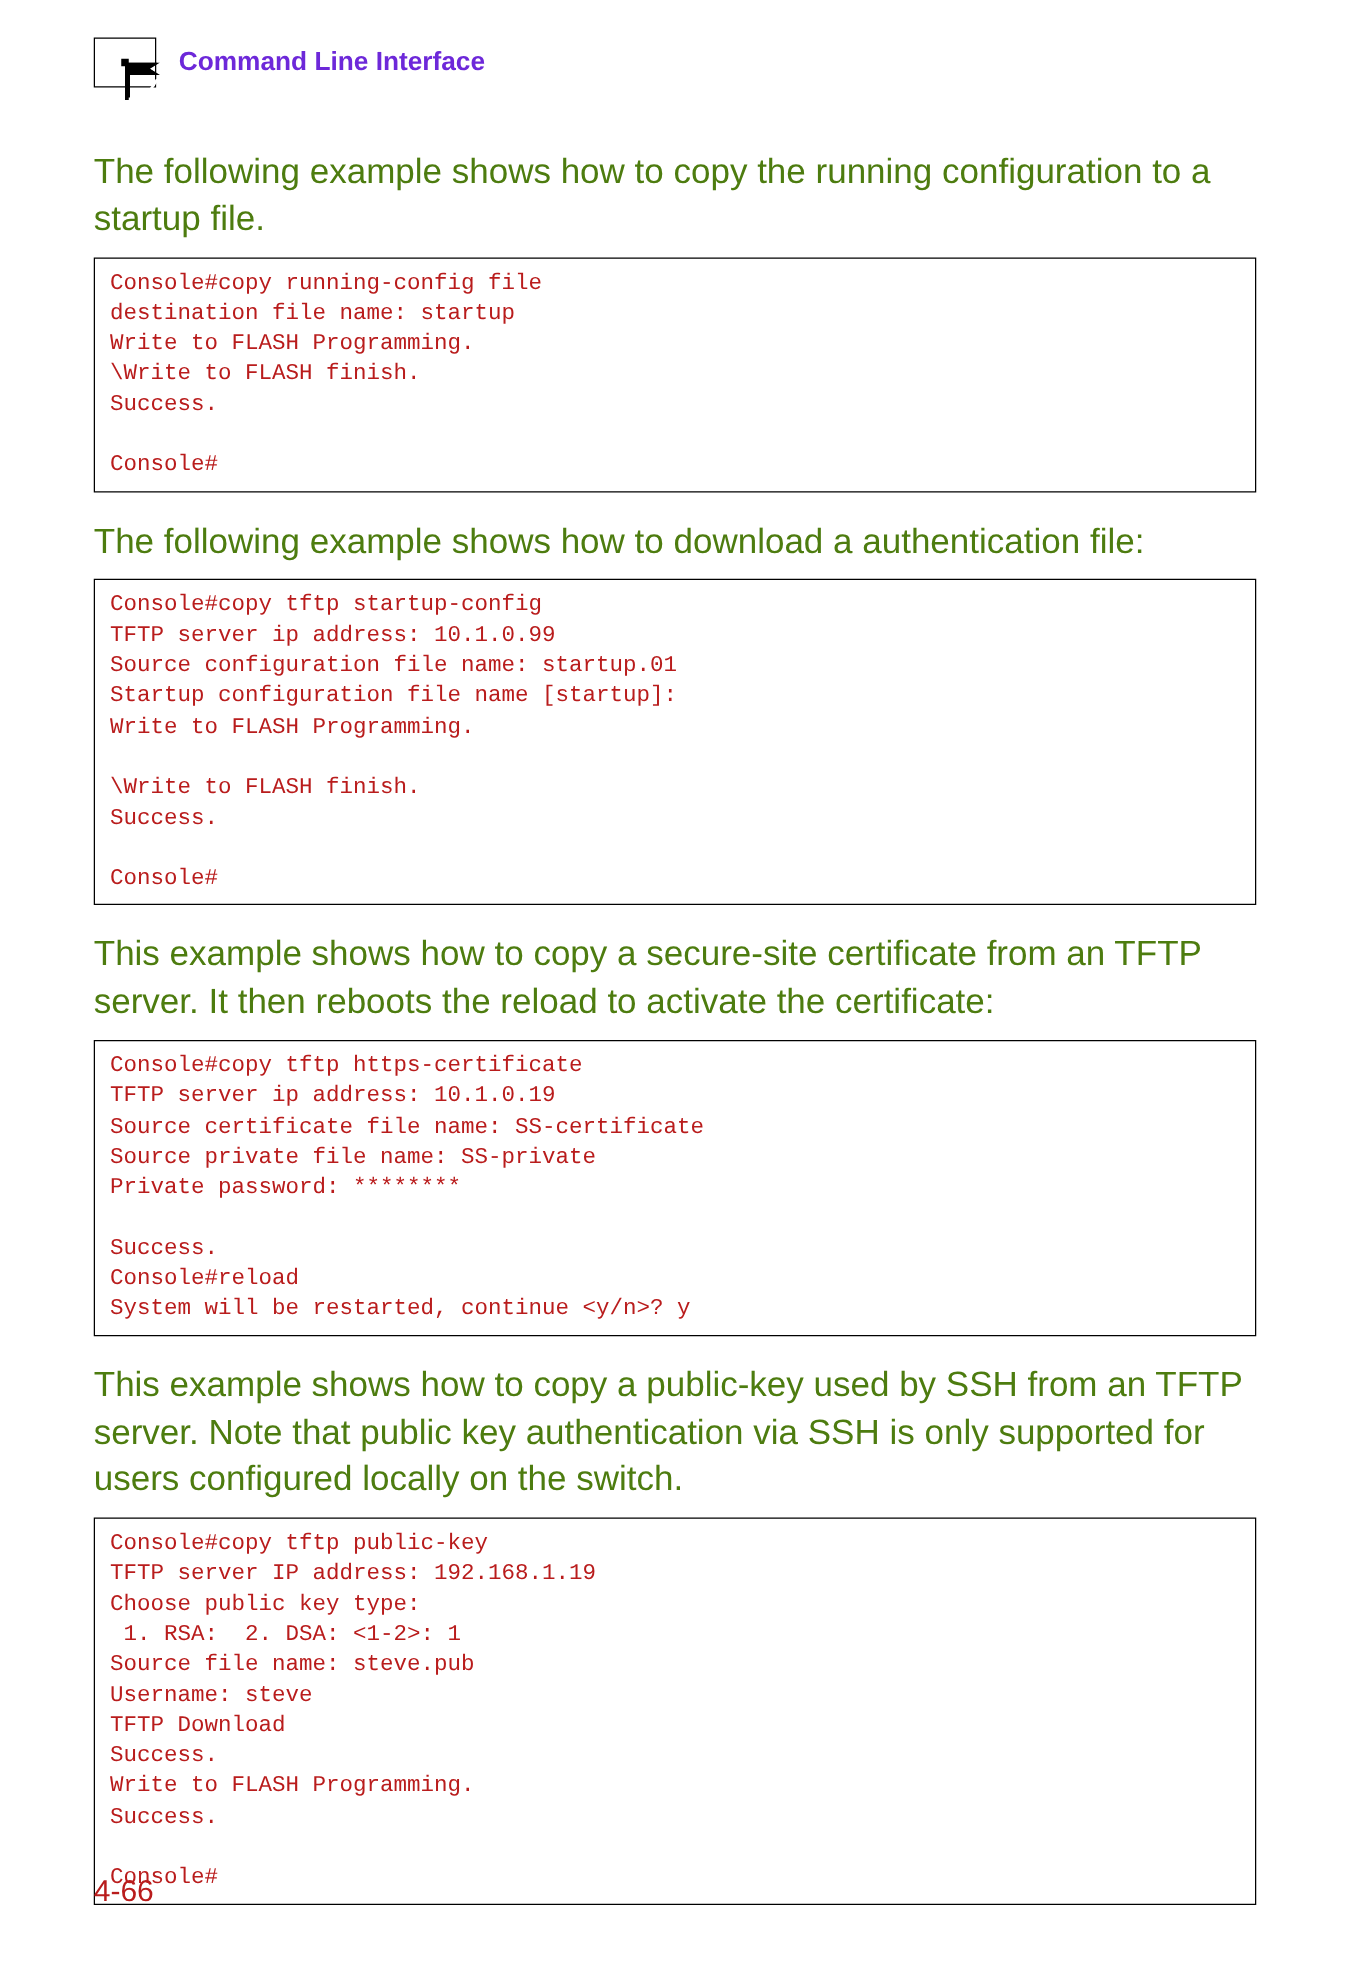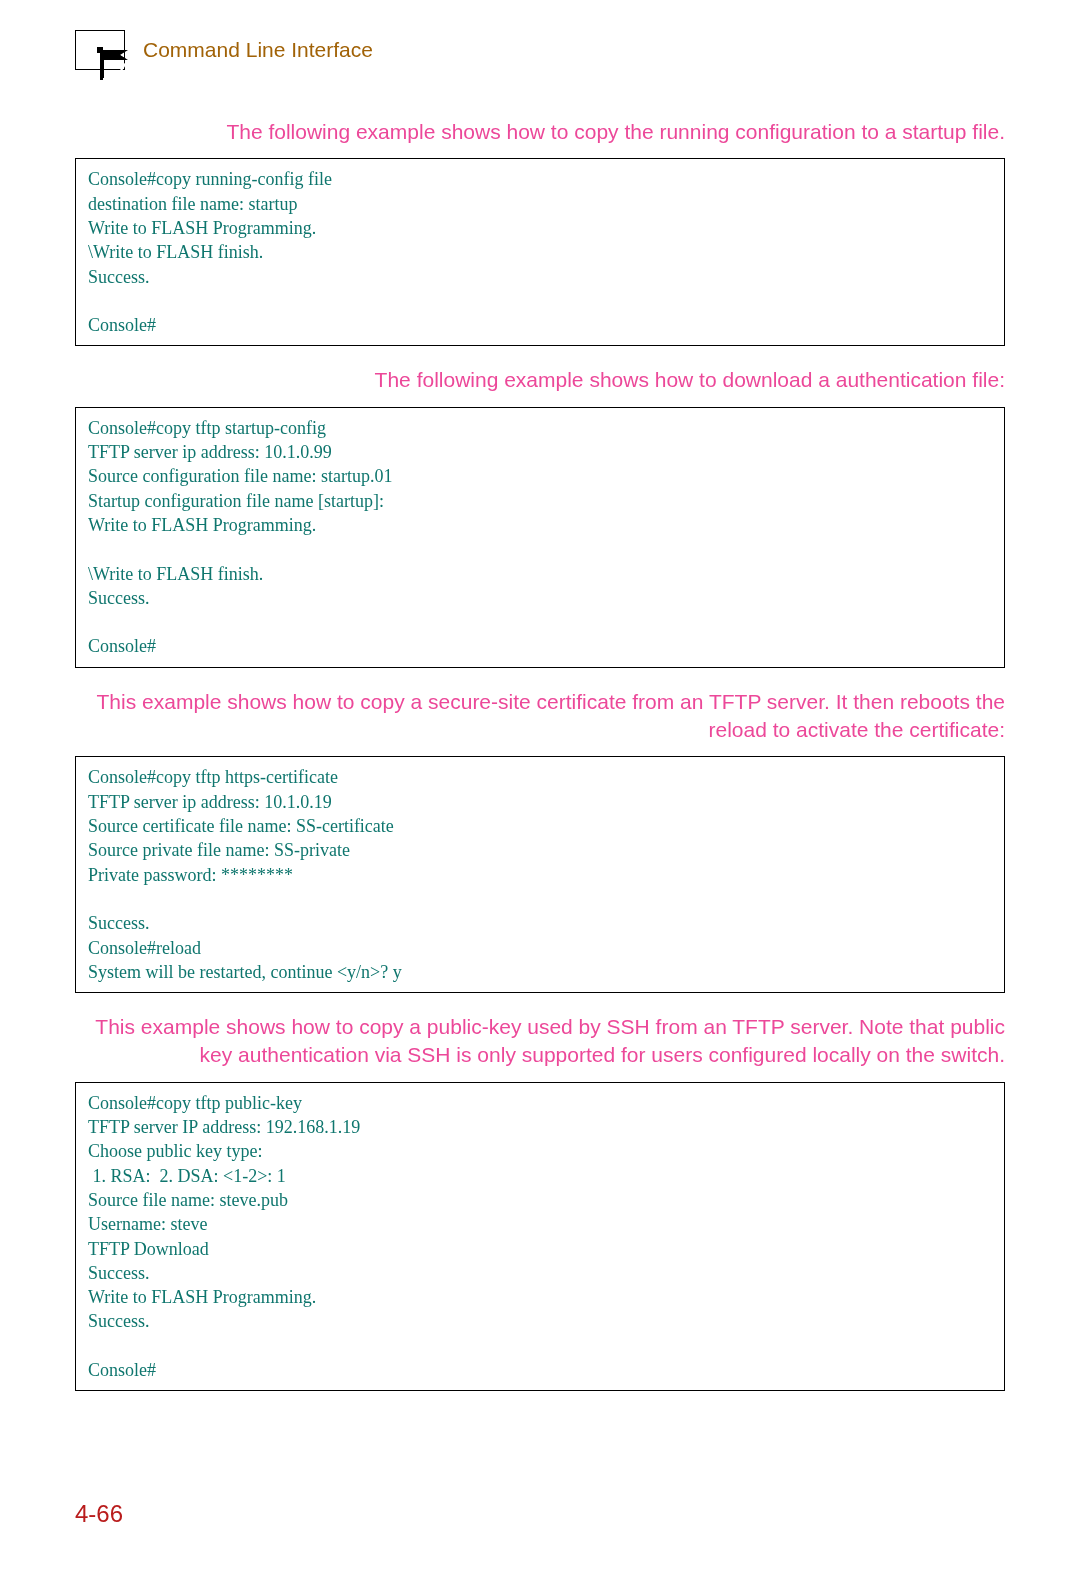--- a/index.html
+++ b/index.html
@@ -34,39 +34,38 @@
       width: 0;
       height: 0;
       border-style: solid;
       position: relative;
     }
     .chapter-flag svg {
       display: block;
     }
     .chapter-title {
       font-size: 21px;
-      font-weight: normal;
-      color: #a16207;
+      font-weight: bold;
+      color: #6d28d9;
     }
     .paragraph {
-      font-size: 21px;
+      font-size: 28px;
       line-height: 1.35;
       margin-bottom: 12px;
-      color: #ec4899;
-      text-align: right;
+      color: #4d7c0f;
     }
     .code-block {
       border: 1px solid #000;
-      font-family: Liberation Serif, serif;
+      font-family: Liberation Mono, monospace;
       font-size: 18px;
       line-height: 1.35;
       padding: 8px 12px;
       white-space: pre;
       margin-bottom: 20px;
-      color: #0f766e;
+      color: #b91c1c;
     }
     .page-number {
       position: absolute;
       bottom: 42px;
       left: 75px;
       font-size: 24px;
       color: #b91c1c;
     }
   </style>
 </head>

